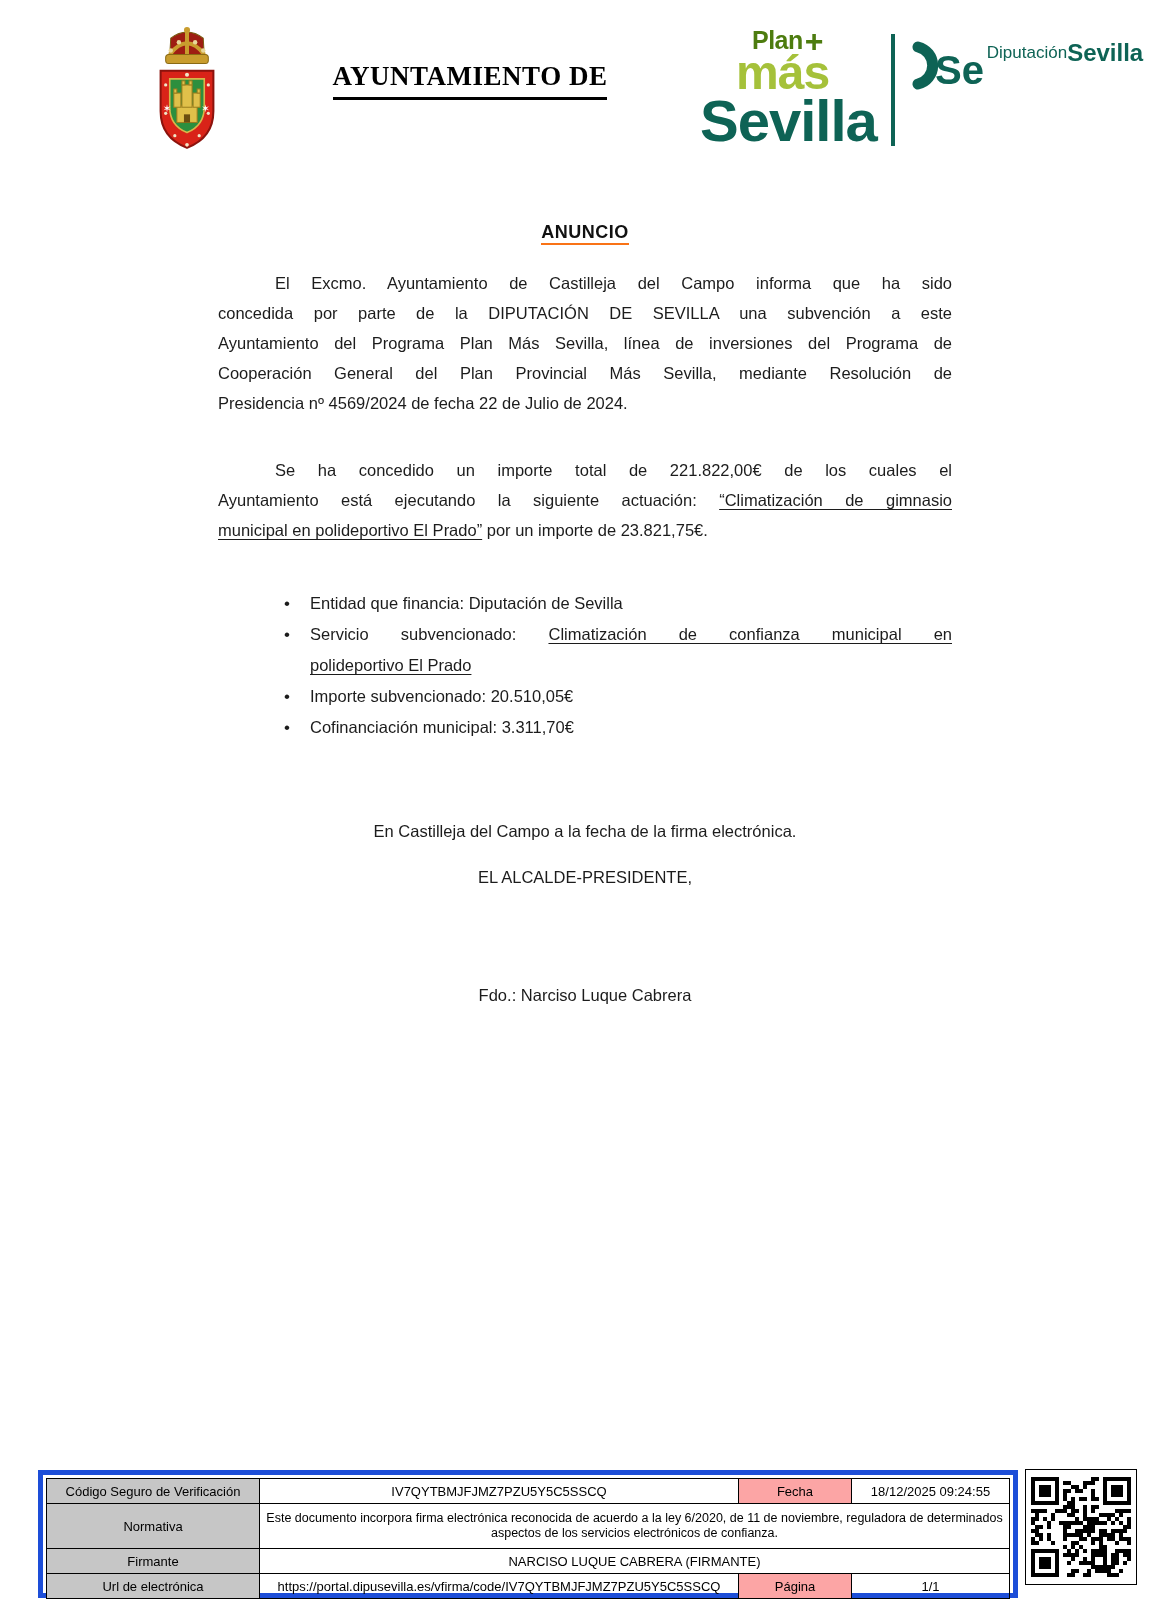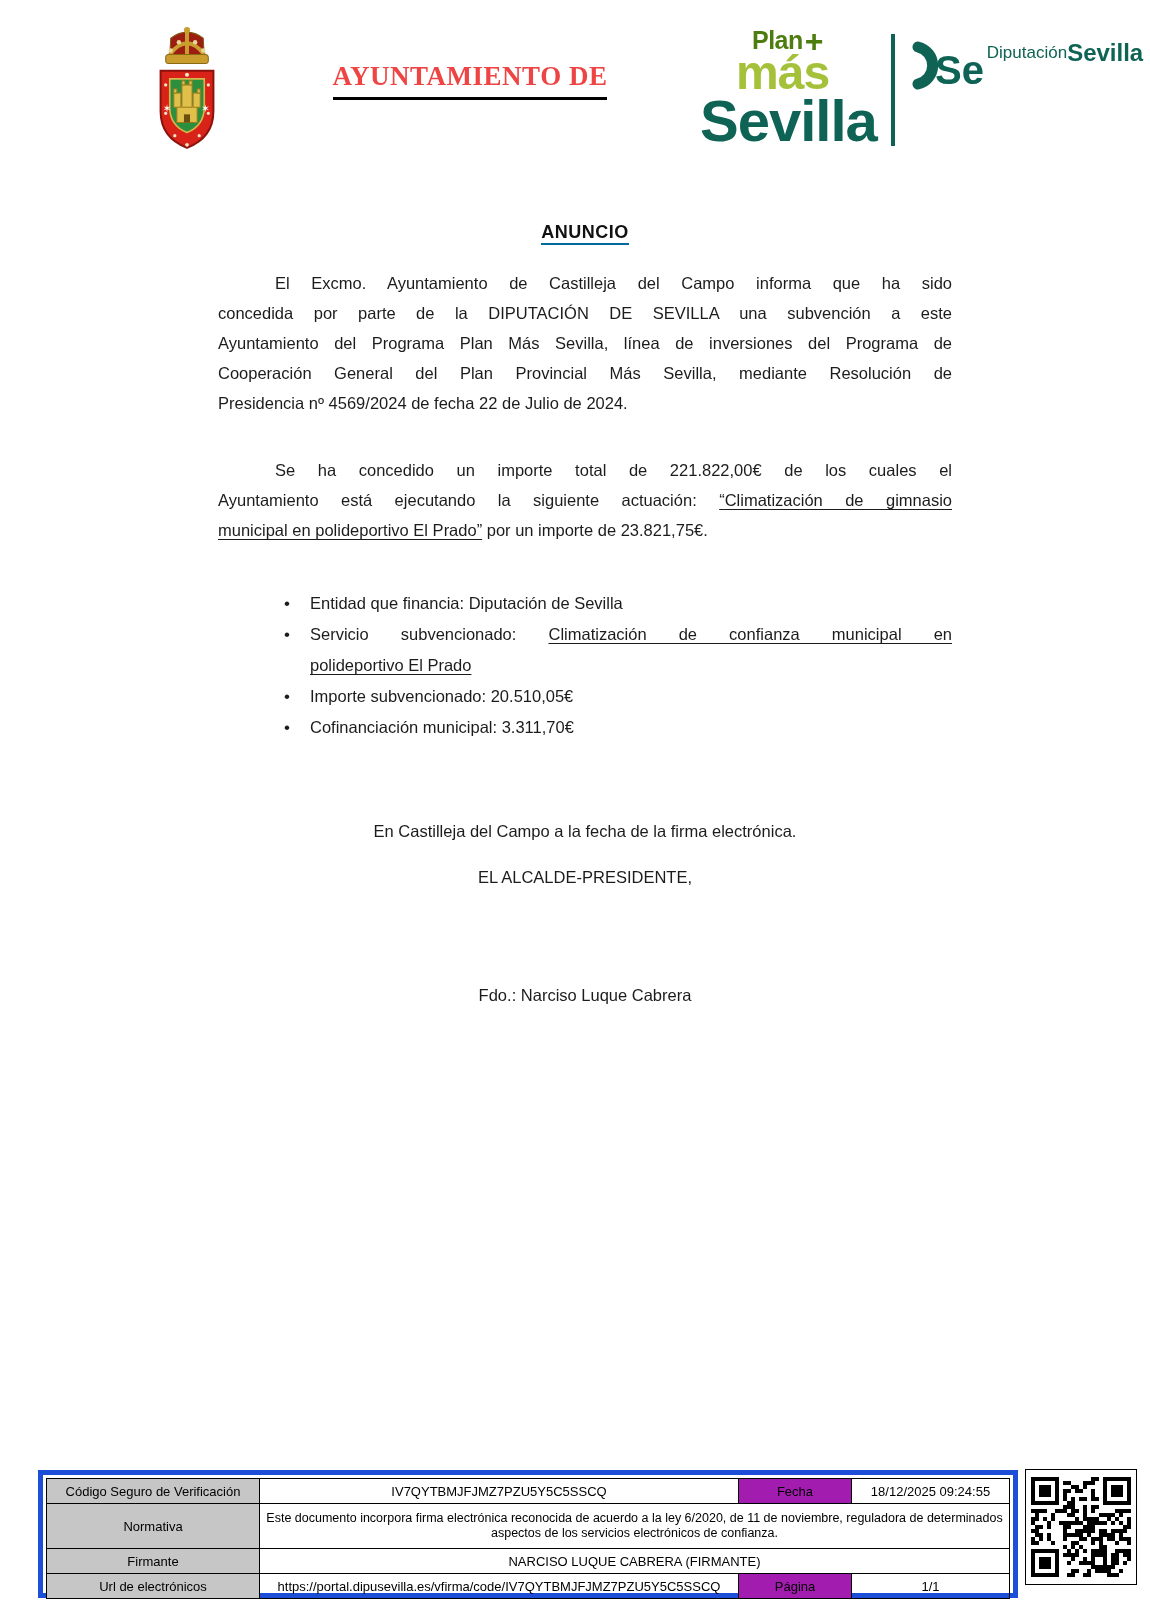--- a/index.html
+++ b/index.html
@@ -3,38 +3,38 @@
 <meta charset="utf-8">
 <style>
   html,body{margin:0;padding:0;background:#ffffff;}
   .page{position:relative;width:1150px;height:1601px;background:#ffffff;
         font-family:"Liberation Sans",sans-serif;color:#1c1c1c;overflow:hidden;}
 
   
   .coat{position:absolute;left:146px;top:24px;width:82px;height:134px;}
   .org-title{position:absolute;left:240px;top:56px;width:460px;text-align:center;
              font-family:"Liberation Serif",serif;font-weight:bold;font-size:27px;
-             line-height:40px;color:#ef4444;}
+             line-height:40px;color:#000000;}
   .org-title .tl{display:inline-block;border-bottom:3px solid #000;padding-bottom:1px;letter-spacing:.5px;}
 
   .logo{position:absolute;left:700px;top:28px;display:flex;align-items:flex-start;}
   .lg-left{display:flex;flex-direction:column;}
   .lg-plan{font-size:25px;font-weight:600;line-height:24px;margin-left:52px;letter-spacing:-.5px;}
   .lg-plus{font-size:32px;font-weight:bold;margin-left:2px;vertical-align:-3px;}
   .lg-mas{font-size:48px;font-weight:bold;line-height:40px;margin-left:36px;letter-spacing:-1px;}
   .lg-sev{font-size:58px;font-weight:bold;line-height:56px;letter-spacing:-1px;}
   .lg-bar{width:4px;height:112px;margin:6px 12px 0 14px;}
   .lg-right{display:flex;flex-direction:row;padding-top:12px;}
   .lg-dip{font-size:17px;line-height:19px;margin-top:3px;}
   .lg-dipsev{font-size:24px;font-weight:bold;line-height:25px;}
 
   
   .anuncio{position:absolute;left:218px;top:222px;width:734px;margin:0;text-align:center;
            font-size:18px;font-weight:bold;color:#111;}
-  .anuncio span{border-bottom:2px solid #0369a1;padding-bottom:1px;letter-spacing:.5px;}
+  .anuncio span{border-bottom:2px solid #f97316;padding-bottom:1px;letter-spacing:.5px;}
 
   .paras{position:absolute;left:218px;top:268px;width:734px;font-size:16.5px;line-height:30px;}
   .para+.para{margin-top:37px;}
   .line{display:block;}
   .line.just{text-align:justify;text-align-last:justify;}
   .ind{display:inline-block;width:57px;}
   .u{text-decoration:underline;text-underline-offset:3px;}
 
   .bullets{position:absolute;left:218px;top:588px;width:734px;margin:0;padding:0;
            list-style:none;font-size:16.5px;line-height:31px;}
@@ -45,21 +45,21 @@
   .c1{top:822px;} .c2{top:868px;} .c3{top:986px;}
 
   
   .ftable-wrap{position:absolute;left:38px;top:1470px;width:980px;height:128px;
                border:5px solid #1d4ed8;padding:3px;box-sizing:border-box;background:#fff;}
   .ftable{width:100%;height:100%;border-collapse:collapse;font-size:13px;color:#000;}
   .ftable td{border:1px solid #000;padding:1px 6px;}
   .ftable tr:nth-child(1){height:25px;} .ftable tr:nth-child(2){height:45px;}
   .ftable tr:nth-child(3){height:25px;} .ftable tr:nth-child(4){height:25px;}
   td.lbl{background:#c6c6c6;text-align:center;width:200px;}
-  td.lbl2{background:#a21caf;text-align:center;width:100px;}
+  td.lbl2{background:#fca5a5;text-align:center;width:100px;}
   td.val{text-align:center;}
   td.val2{text-align:center;width:145px;}
   td.norm{text-align:center;font-size:12.5px;line-height:15px;}
 
   .qr-box{position:absolute;left:1025px;top:1469px;width:110px;height:114px;border:1px solid #000;
           display:flex;align-items:center;justify-content:center;background:#fff;}
 </style>
 </head>
 <body>
 
@@ -175,21 +175,21 @@
       </tr>
       <tr>
         <td class="lbl">Normativa</td>
         <td class="norm" colspan="3">Este documento incorpora firma electrónica reconocida de acuerdo a la ley 6/2020, de 11 de noviembre, reguladora de determinados aspectos de los servicios electrónicos de confianza.</td>
       </tr>
       <tr>
         <td class="lbl">Firmante</td>
         <td class="val" colspan="3">NARCISO LUQUE CABRERA (FIRMANTE)</td>
       </tr>
       <tr>
-        <td class="lbl">Url de electrónicos</td>
+        <td class="lbl">Url de electrónica</td>
         <td class="val">https://portal.dipusevilla.es/vfirma/code/IV7QYTBMJFJMZ7PZU5Y5C5SSCQ</td>
         <td class="lbl2">Página</td>
         <td class="val2">1/1</td>
       </tr>
     </tbody>
       </table>
   </div>
 
   <div class="qr-box">
       <svg width="100" height="100" viewBox="0 0 100 100">

